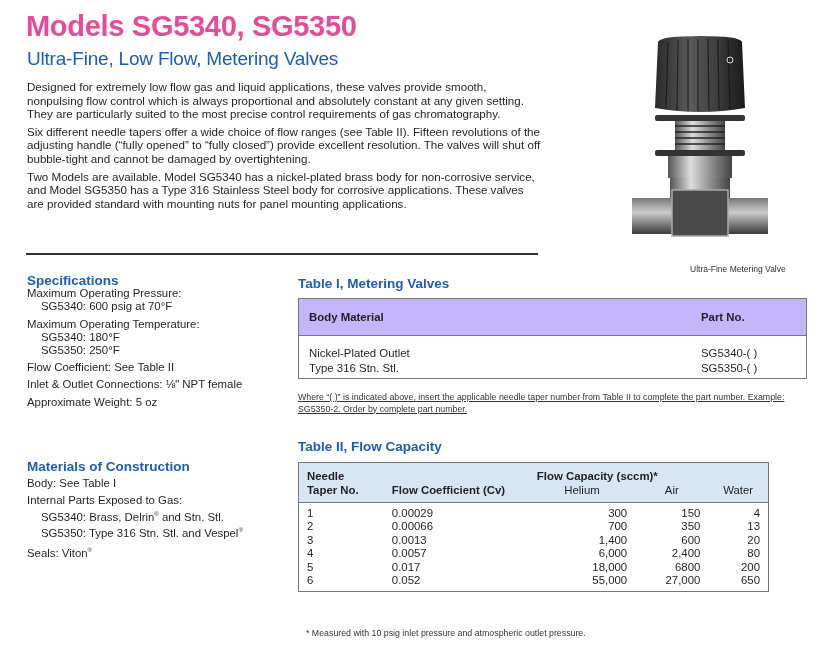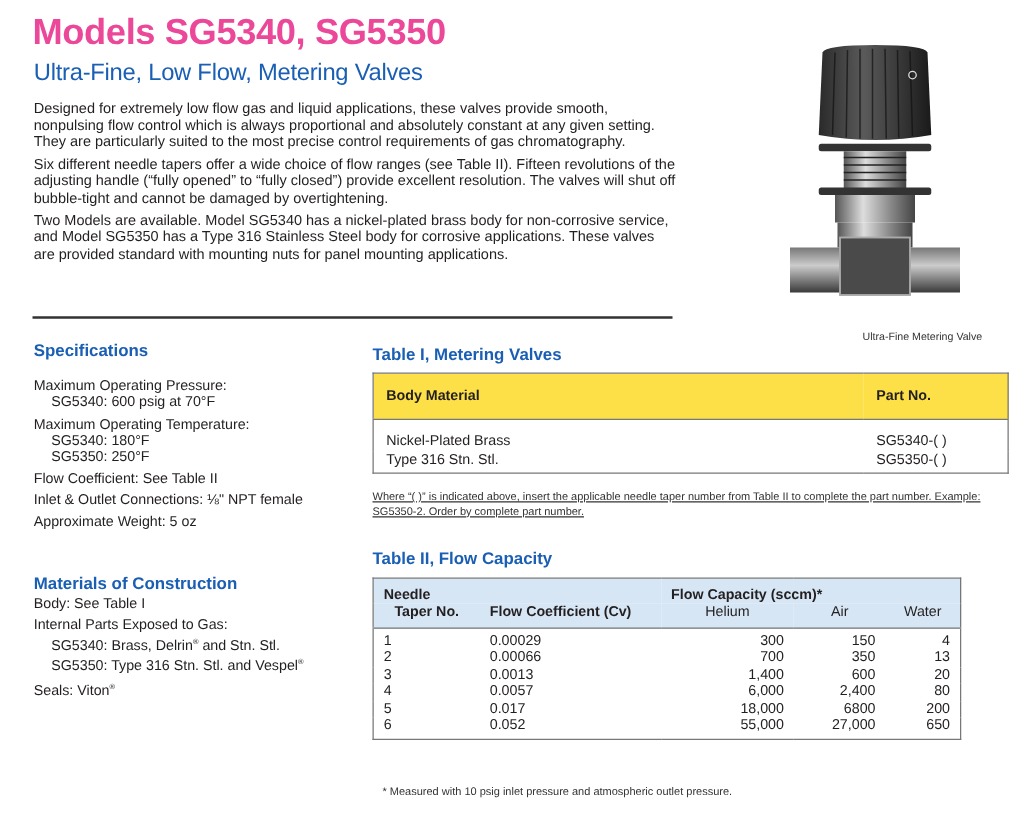--- a/index.html
+++ b/index.html
@@ -12,30 +12,30 @@
   .intro p { margin: 0 0 4px 0; }
   .rule { left: 26px; top: 253px; width: 512px; height: 2px; background: #333; }
 
   .photo { left: 620px; top: 30px; width: 160px; height: 215px; }
   .caption { left: 690px; top: 264px; font-size: 8.5px; color: #333; white-space: nowrap; }
 
   .h2 { font-size: 13.5px; font-weight: bold; color: #1a5fb4; white-space: nowrap; }
   .specs { left: 27px; top: 274px; width: 250px; font-size: 11.4px; line-height: 13.2px; }
   .specs .grp { margin-bottom: 4px; }
   .specs .ind { padding-left: 14px; }
-  .specs .h2 { margin-bottom: 16px; }
+  .specs .h2 { margin-bottom: 0; }
   .mats { left: 27px; top: 460px; width: 260px; font-size: 11.4px; line-height: 13.2px; }
   .mats .grp { margin-bottom: 4px; }
   .mats .ind { padding-left: 14px; }
   .mats .h2 { margin-bottom: 4px; }
   sup { font-size: 6px; }
 
   .t1title { left: 298px; top: 276px; }
   .t1 { left: 298px; top: 298px; width: 509px; border: 1.5px solid #777; border-collapse: collapse; font-size: 11.4px; }
-  .t1 thead tr { background: #fde047; }
+  .t1 thead tr { background: #c4b5fd; }
   .t1 th { text-align: left; font-weight: bold; padding: 12px 10px 12px 10px; border-bottom: 1.5px solid #777; }
   .t1 td { padding: 0 10px; line-height: 15px; }
   .t1 tbody tr:first-child td { padding-top: 10px; }
   .t1 tbody tr:last-child td { padding-bottom: 2px; }
   .t1 .pn { width: 95px; }
 
   .note1 { left: 298px; top: 392px; width: 520px; font-size: 8.8px; line-height: 11.5px; color: #333; text-decoration: underline; }
 
   .t2title { left: 298px; top: 439px; }
   .t2 { left: 298px; top: 462px; width: 471px; border: 1.5px solid #777; border-collapse: collapse; font-size: 11.4px; }
@@ -141,21 +141,21 @@
 <div class="abs h2 t1title">Table I, Metering Valves</div>
 <table class="abs t1">
   <thead>
     <tr>
       <th>Body Material</th>
       <th class="pn">Part No.</th>
     </tr>
   </thead>
   <tbody>
     <tr>
-      <td>Nickel-Plated Brass</td>
+      <td>Nickel-Plated Outlet</td>
       <td class="pn">SG5340-( )</td>
     </tr>
     <tr>
       <td>Type 316 Stn. Stl.</td>
       <td class="pn">SG5350-( )</td>
     </tr>
   </tbody>
 </table>
 <div class="abs note1">Where “( )” is indicated above, insert the applicable needle taper number from Table II to complete the part number. Example: SG5350-2. Order by complete part number.</div>
 
@@ -169,21 +169,21 @@
       <col style="width:63px">
     </colgroup>
   <thead>
     <tr class="r1">
       <th style="text-align:left">Needle</th>
       <th></th>
       <th colspan="2" style="text-align:left;padding-right:20px">Flow Capacity (sccm)*</th>
       <th></th>
     </tr>
     <tr class="r2">
-      <th style="text-align:center">Taper No.</th>
+      <th style="text-align:left">Taper No.</th>
       <th style="text-align:left">Flow Coefficient (Cv)</th>
       <th class="sub">Helium</th>
       <th class="sub">Air</th>
       <th class="sub">Water</th>
     </tr>
   </thead>
   <tbody>
     <tr>
       <td>1</td>
       <td>0.00029</td>

